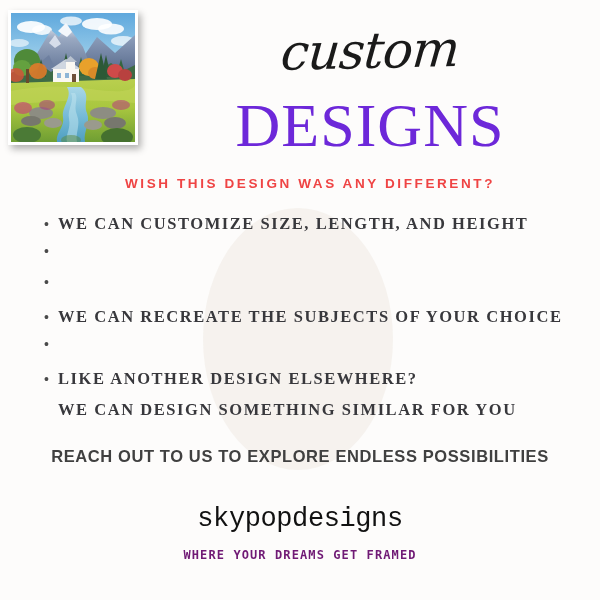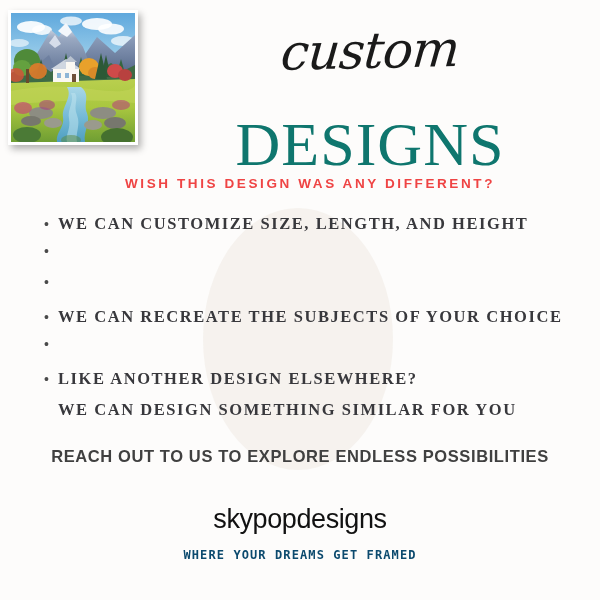--- a/index.html
+++ b/index.html
@@ -78,24 +78,23 @@
     position: absolute;
     left: 150px;
     top: 94px;
     width: 440px;
     text-align: center;
     font-family: "Liberation Serif", "DejaVu Serif", serif;
     font-weight: 400;
     font-size: 62px;
     line-height: 1;
     letter-spacing: 1px;
-    color: #0f766e;
-    z-index: 4;
-    white-space: nowrap;
-    margin-top: 19px;
+    color: #6d28d9;
+    z-index: 4;
+    white-space: nowrap;
   }
   .subtitle {
     position: absolute;
     left: 60px;
     top: 176px;
     width: 500px;
     text-align: center;
     font-family: "Liberation Sans", sans-serif;
     font-weight: 700;
     font-size: 13.5px;
@@ -153,39 +152,39 @@
     white-space: nowrap;
   }
 
   
   .brand {
     position: absolute;
     left: 100px;
     top: 504px;
     width: 400px;
     text-align: center;
-    font-family: Liberation Sans, sans-serif;
+    font-family: Liberation Mono, monospace;
     font-weight: 400;
     font-size: 27px;
     letter-spacing: -0.4px;
     color: #111111;
     z-index: 4;
     white-space: nowrap;
   }
   .brand-tagline {
     position: absolute;
     left: 100px;
     top: 548px;
     width: 400px;
     text-align: center;
     font-family: "DejaVu Sans Mono", monospace;
     font-weight: 700;
     font-size: 12px;
     letter-spacing: 1.1px;
-    color: #0c4a6e;
+    color: #701a75;
     z-index: 4;
     white-space: nowrap;
   }
   .footnote {
     position: absolute;
     left: 40px;
     top: 574px;
     width: 520px;
     text-align: center;
     font-family: "Liberation Sans", sans-serif;

